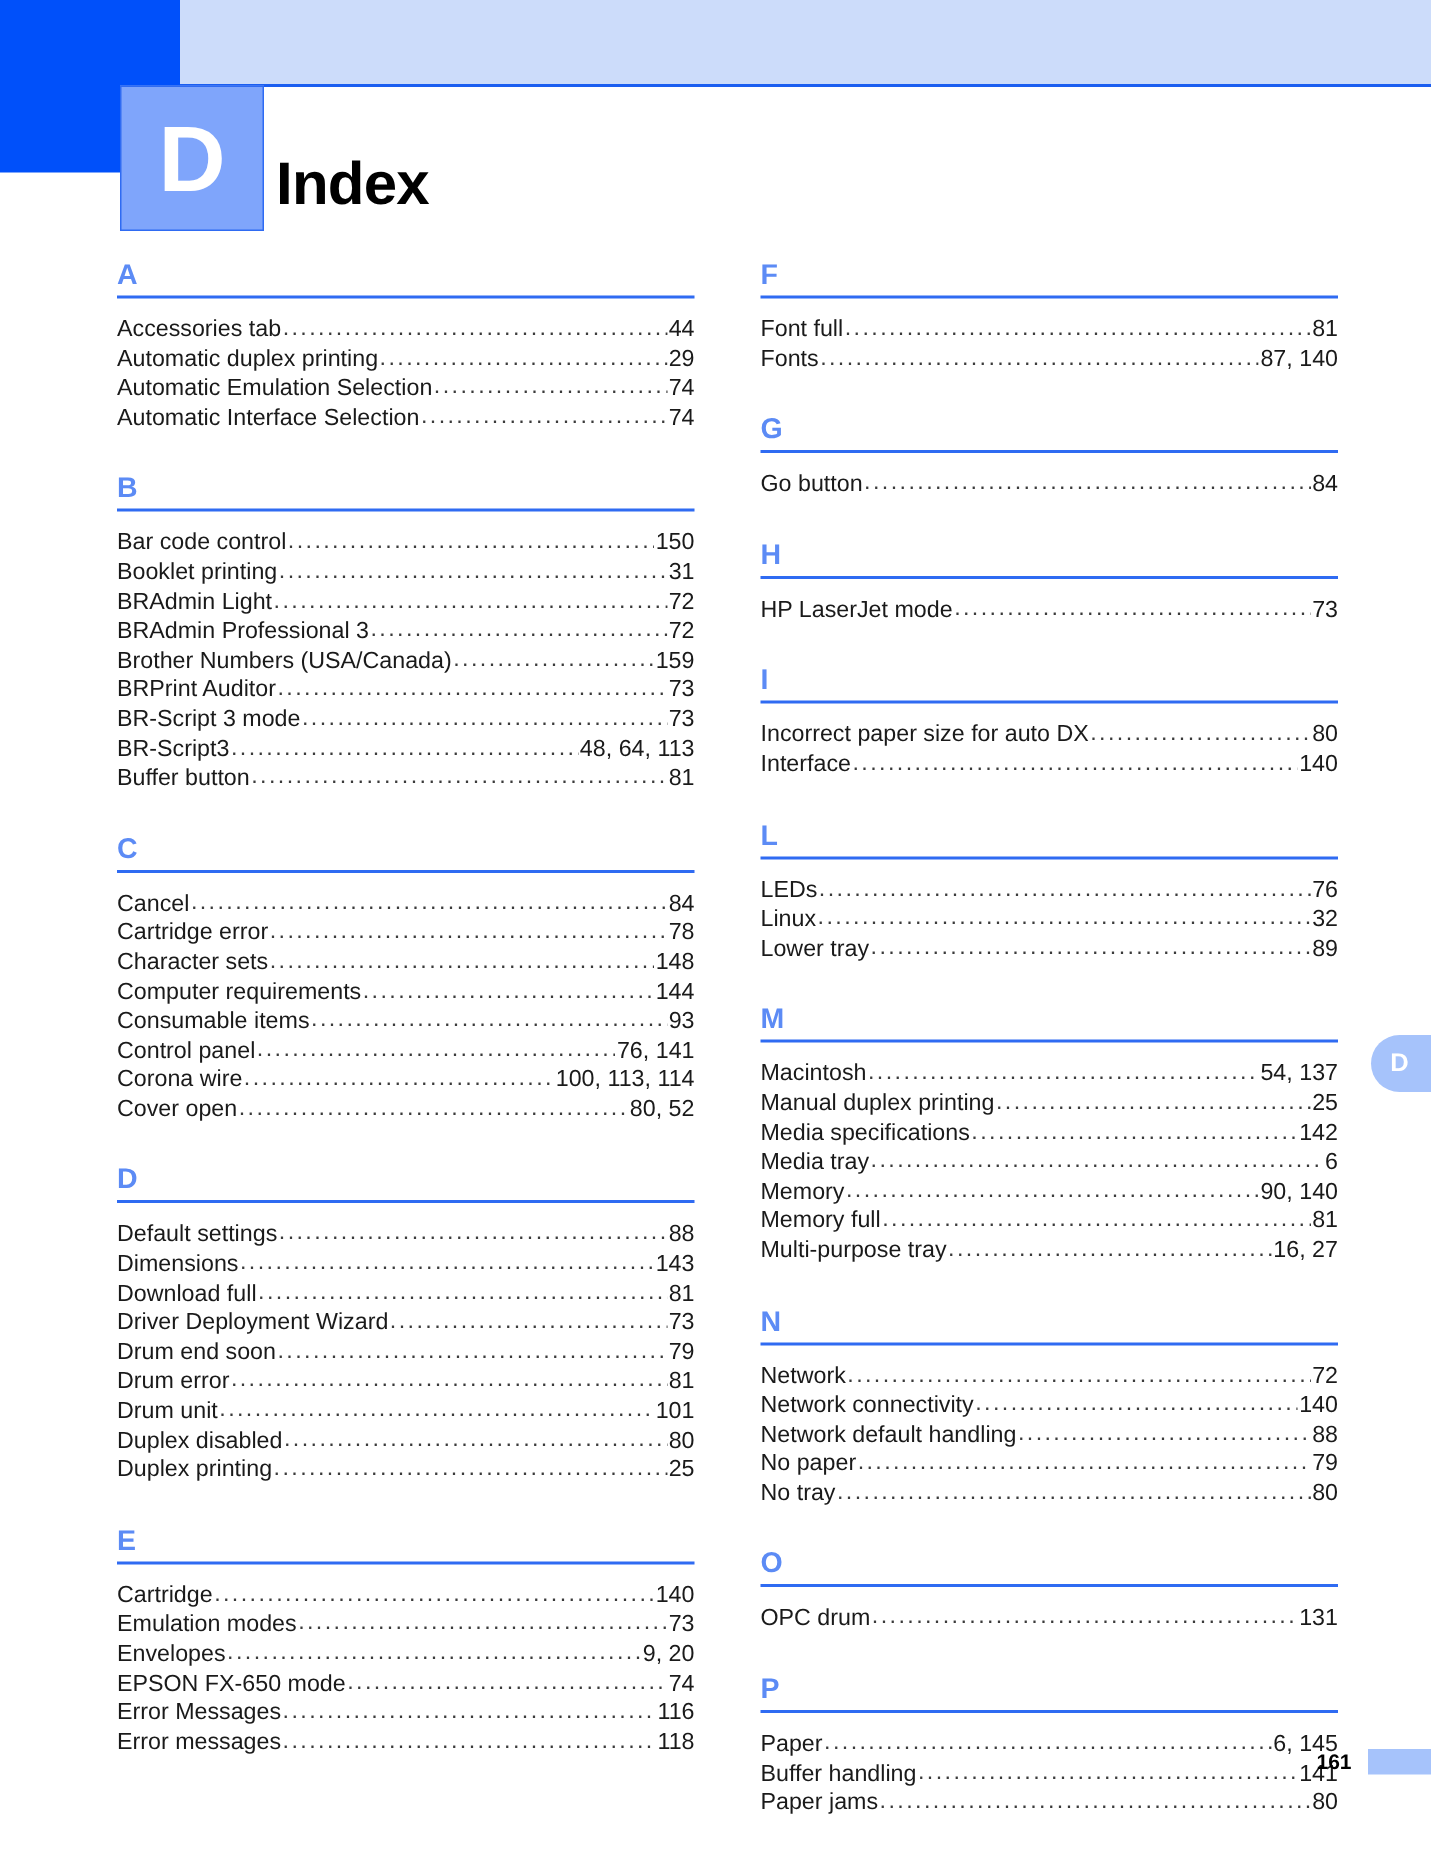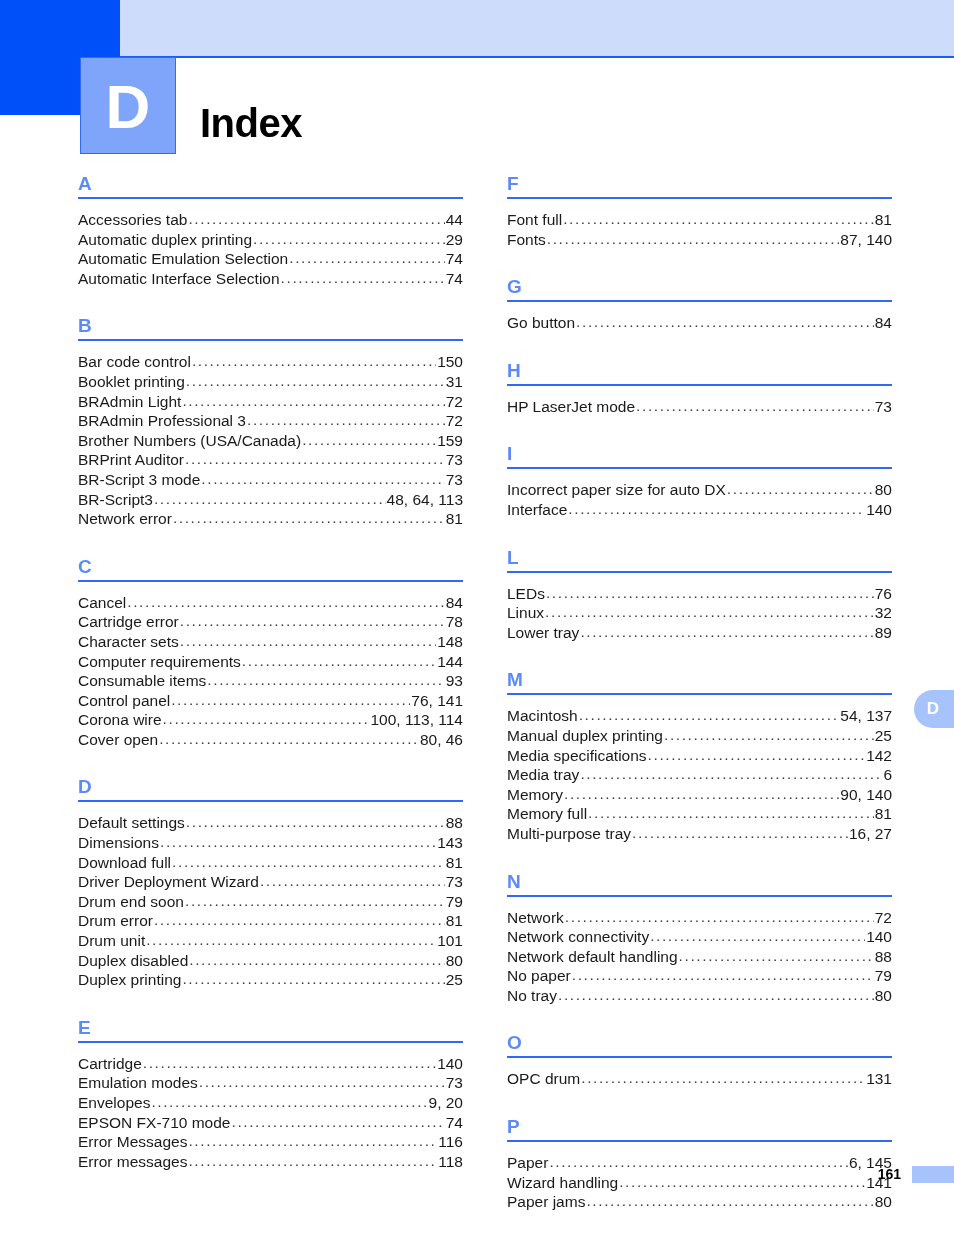--- a/index.html
+++ b/index.html
@@ -52,21 +52,21 @@
     box-sizing: border-box;
     color: #ffffff;
     font-size: 62px;
     font-weight: bold;
     line-height: 97px;
     text-align: center;
     letter-spacing: 0px;
   }
   .page-title {
     position: absolute;
-    left: 200px;
+    left: 184px;
     top: 74px;
     font-size: 40px;
     font-weight: bold;
     color: #000000;
     letter-spacing: -0.5px;
   }
 
   
   .index-body {
     position: absolute;
@@ -241,21 +241,21 @@
             <span class="entry-term">BR-Script 3 mode</span>
             <span class="entry-dots">................................................................................................................................................................................................................................................................................................................................................................................................................</span>
             <span class="entry-pages">73</span>
           </li>
           <li class="entry">
             <span class="entry-term">BR-Script3</span>
             <span class="entry-dots">................................................................................................................................................................................................................................................................................................................................................................................................................</span>
             <span class="entry-pages">48, 64, 113</span>
           </li>
           <li class="entry">
-            <span class="entry-term">Network error</span>
+            <span class="entry-term">Buffer button</span>
             <span class="entry-dots">................................................................................................................................................................................................................................................................................................................................................................................................................</span>
             <span class="entry-pages">81</span>
           </li>
         </ul>
       </div>
       <div class="letter-group">
         <div class="letter-heading">C</div>
         <div class="letter-rule"></div>
         <ul class="entries">
           <li class="entry">
@@ -289,21 +289,21 @@
             <span class="entry-pages">76, 141</span>
           </li>
           <li class="entry">
             <span class="entry-term">Corona wire</span>
             <span class="entry-dots">................................................................................................................................................................................................................................................................................................................................................................................................................</span>
             <span class="entry-pages">100, 113, 114</span>
           </li>
           <li class="entry">
             <span class="entry-term">Cover open</span>
             <span class="entry-dots">................................................................................................................................................................................................................................................................................................................................................................................................................</span>
-            <span class="entry-pages">80, 46</span>
+            <span class="entry-pages">80, 52</span>
           </li>
         </ul>
       </div>
       <div class="letter-group">
         <div class="letter-heading">D</div>
         <div class="letter-rule"></div>
         <ul class="entries">
           <li class="entry">
             <span class="entry-term">Default settings</span>
             <span class="entry-dots">................................................................................................................................................................................................................................................................................................................................................................................................................</span>
@@ -364,21 +364,21 @@
             <span class="entry-term">Emulation modes</span>
             <span class="entry-dots">................................................................................................................................................................................................................................................................................................................................................................................................................</span>
             <span class="entry-pages">73</span>
           </li>
           <li class="entry">
             <span class="entry-term">Envelopes</span>
             <span class="entry-dots">................................................................................................................................................................................................................................................................................................................................................................................................................</span>
             <span class="entry-pages">9, 20</span>
           </li>
           <li class="entry">
-            <span class="entry-term">EPSON FX-710 mode</span>
+            <span class="entry-term">EPSON FX-650 mode</span>
             <span class="entry-dots">................................................................................................................................................................................................................................................................................................................................................................................................................</span>
             <span class="entry-pages">74</span>
           </li>
           <li class="entry">
             <span class="entry-term">Error Messages</span>
             <span class="entry-dots">................................................................................................................................................................................................................................................................................................................................................................................................................</span>
             <span class="entry-pages">116</span>
           </li>
           <li class="entry">
             <span class="entry-term">Error messages</span>
@@ -550,21 +550,21 @@
       <div class="letter-group">
         <div class="letter-heading">P</div>
         <div class="letter-rule"></div>
         <ul class="entries">
           <li class="entry">
             <span class="entry-term">Paper</span>
             <span class="entry-dots">................................................................................................................................................................................................................................................................................................................................................................................................................</span>
             <span class="entry-pages">6, 145</span>
           </li>
           <li class="entry">
-            <span class="entry-term">Wizard handling</span>
+            <span class="entry-term">Buffer handling</span>
             <span class="entry-dots">................................................................................................................................................................................................................................................................................................................................................................................................................</span>
             <span class="entry-pages">141</span>
           </li>
           <li class="entry">
             <span class="entry-term">Paper jams</span>
             <span class="entry-dots">................................................................................................................................................................................................................................................................................................................................................................................................................</span>
             <span class="entry-pages">80</span>
           </li>
         </ul>
       </div>

